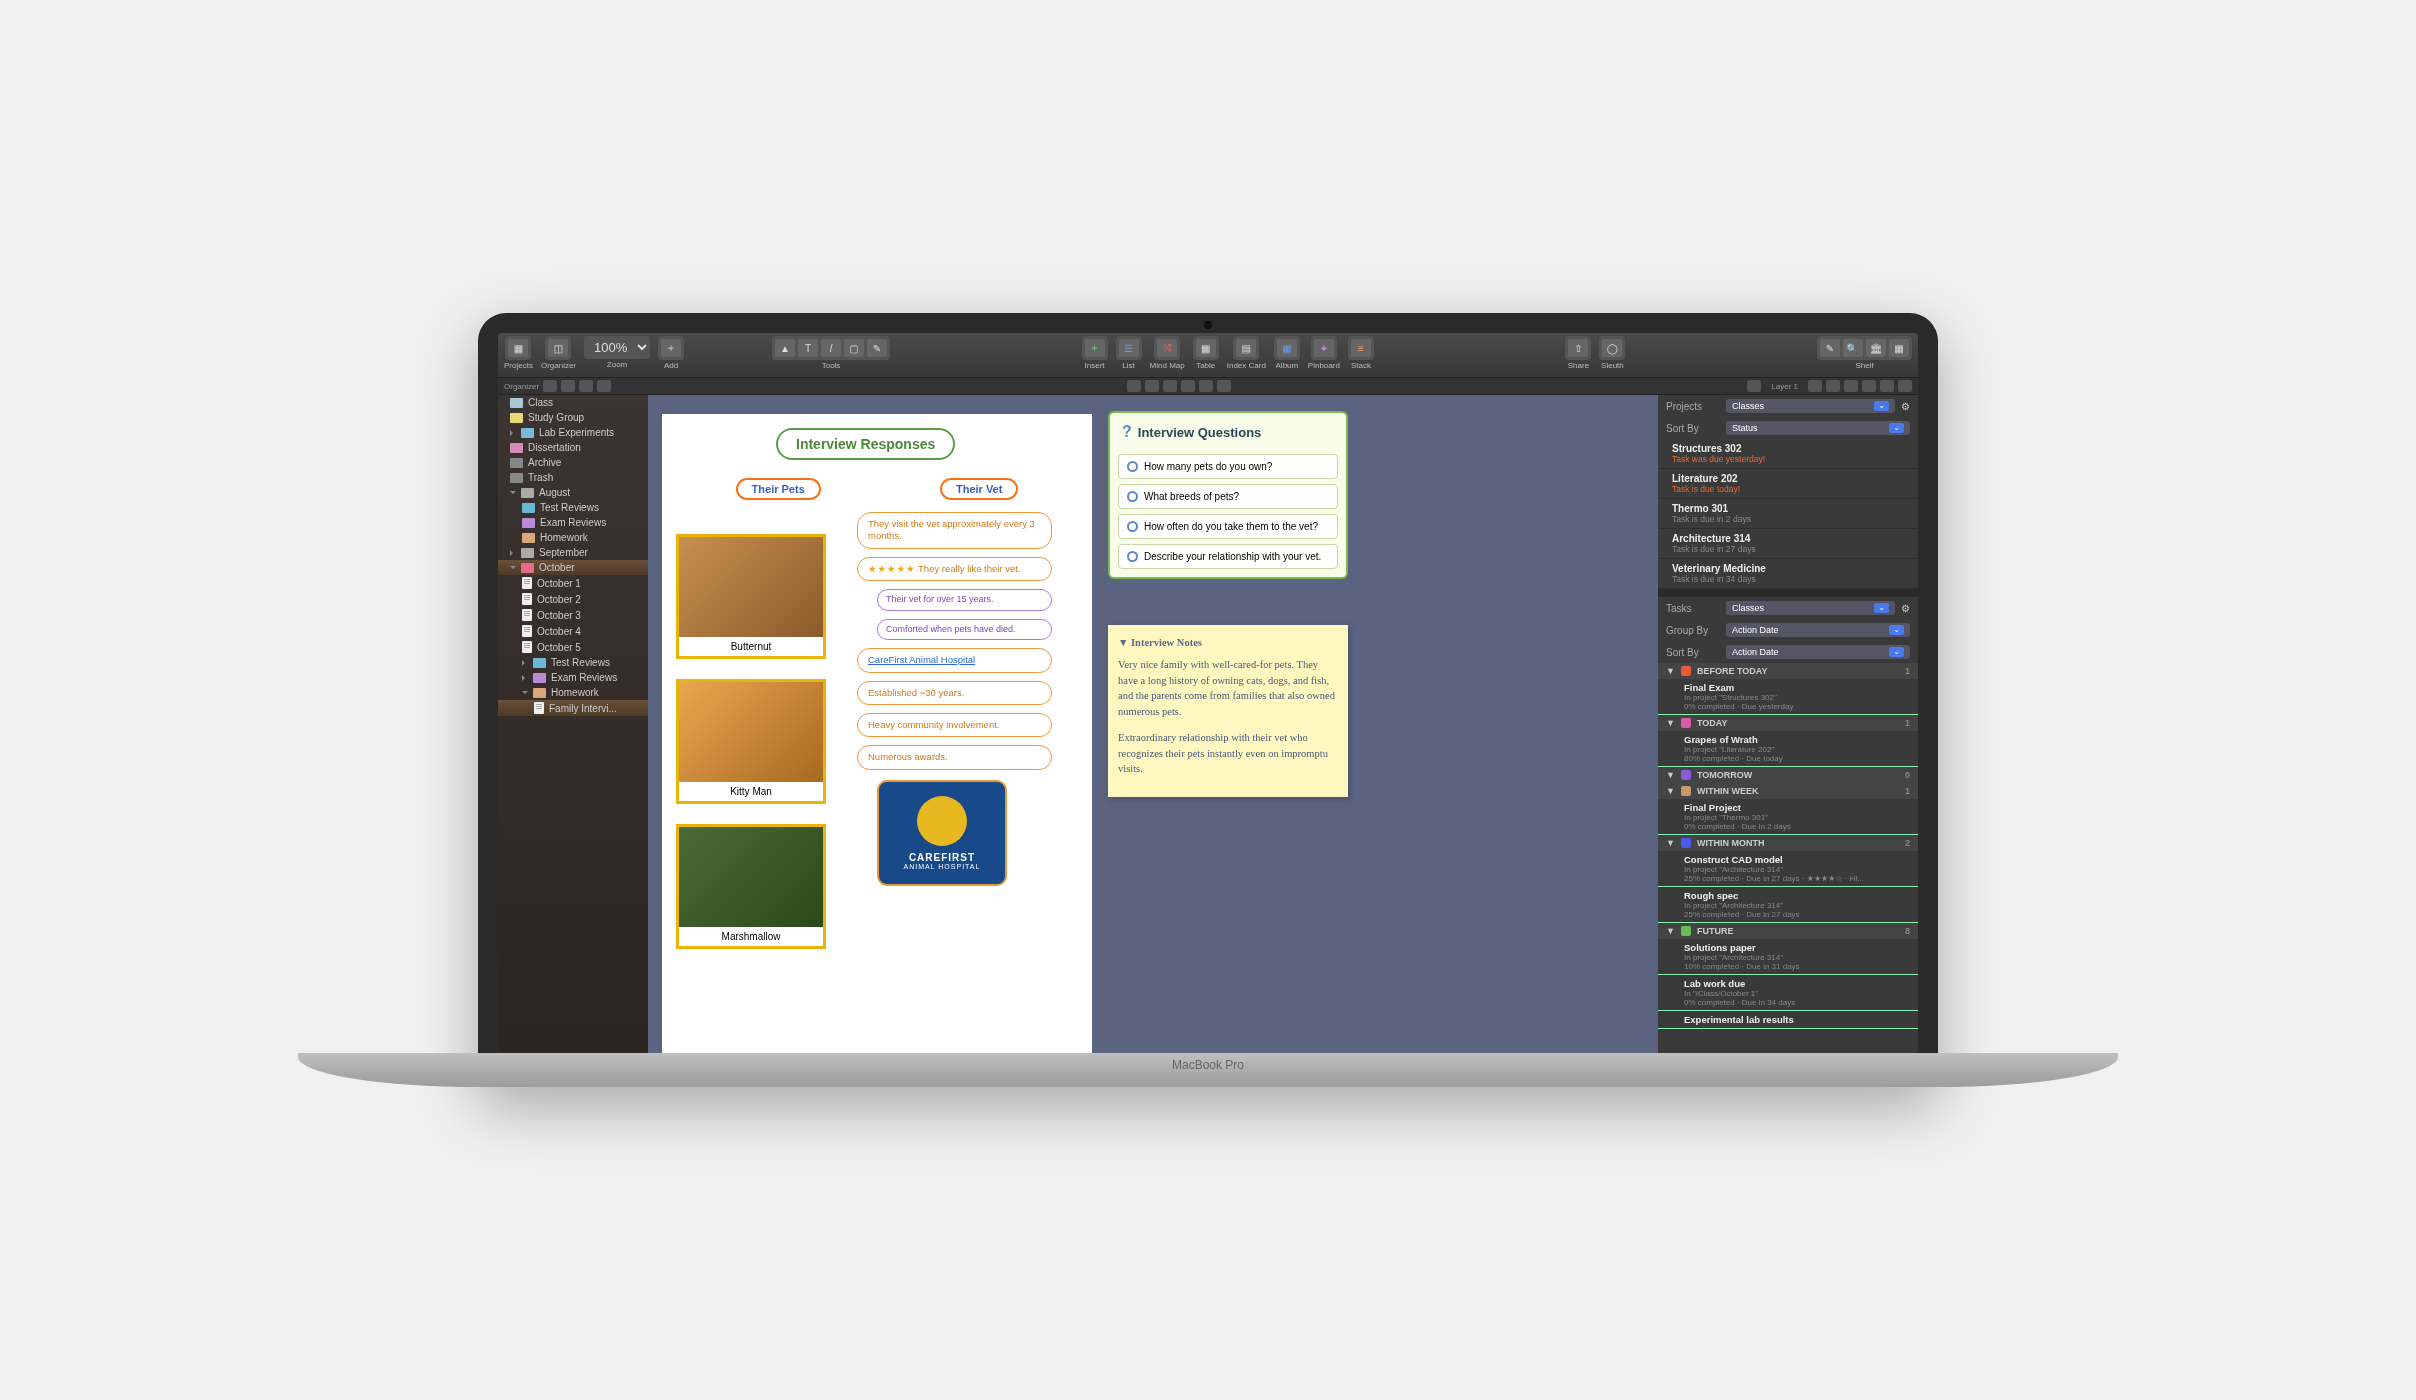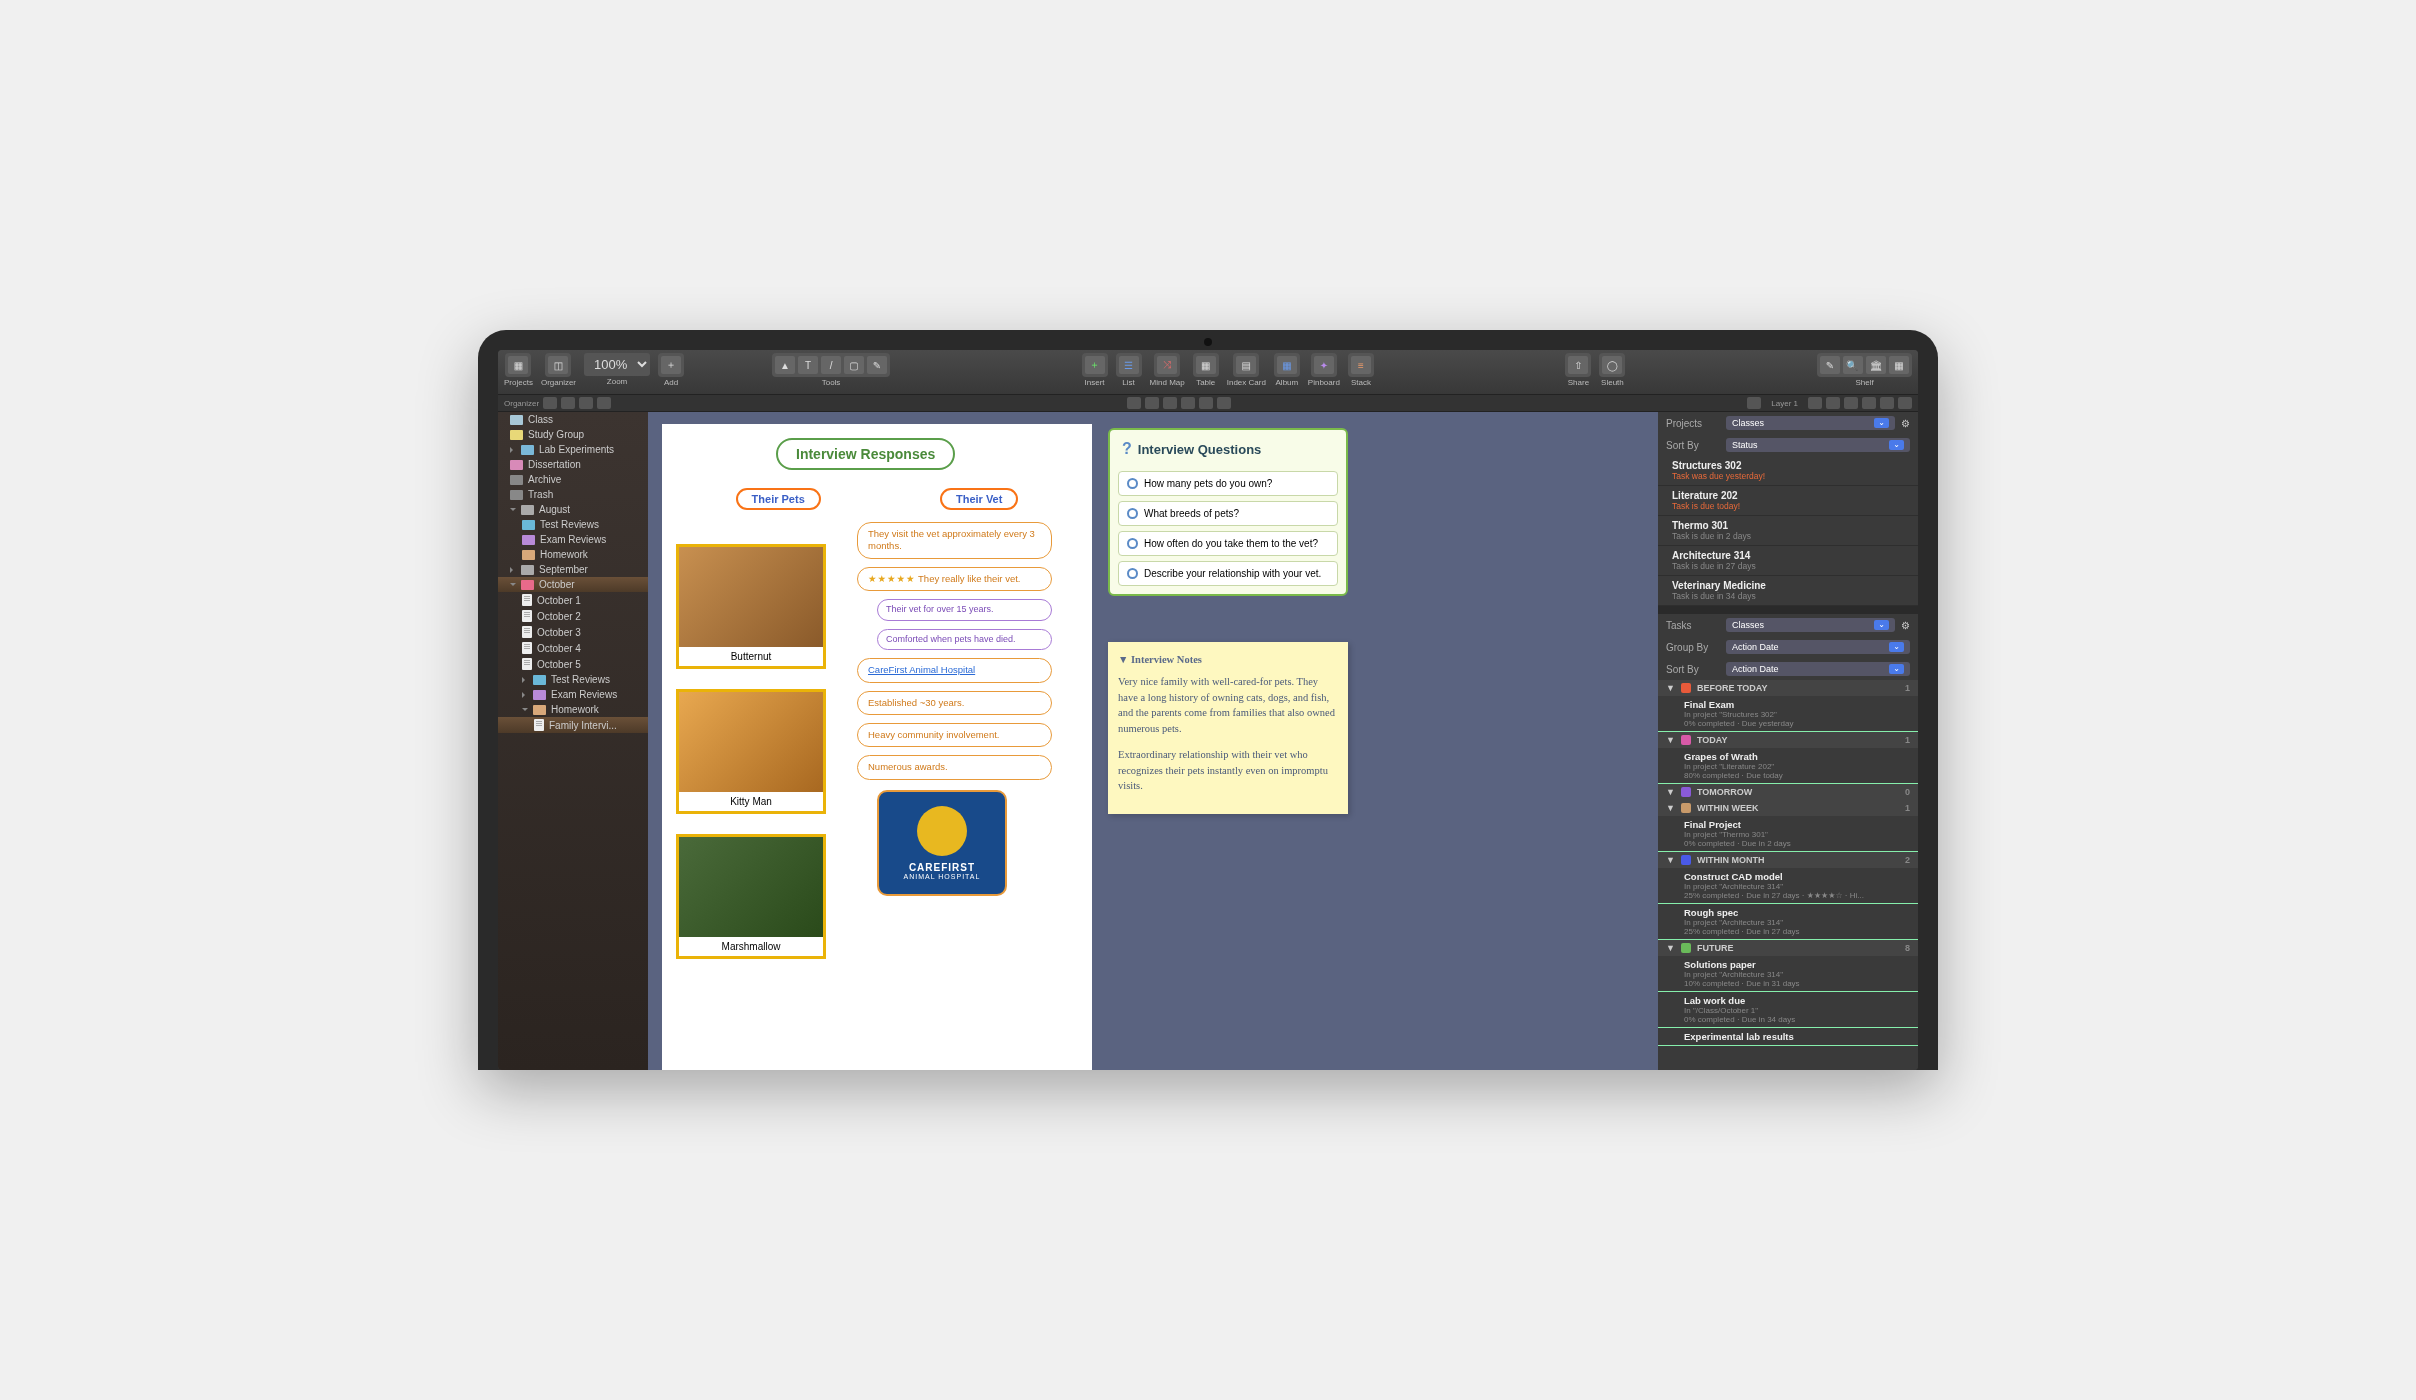--- a/index.html
+++ b/index.html
@@ -29,21 +29,21 @@
 .sb-item.sel { background: linear-gradient(#6a5038,#4d3a28); }
 .sb-item.lvl1{padding-left:24px;} .sb-item.lvl2{padding-left:36px;}
 .sb-folder { width:13px; height:10px; border-radius:1px; }
 .sb-doc { width:10px; height:12px; background:#eee; border-radius:1px; position:relative; }
 .sb-doc:before{content:"";position:absolute;top:2px;left:2px;right:2px;height:1px;background:#aaa;box-shadow:0 2px 0 #aaa,0 4px 0 #aaa;}
 .sb-tri { width:0;height:0;border:3px solid transparent;border-left-color:#888; }
 .sb-tri.open{border-left-color:transparent;border-top-color:#888;margin-top:3px;}
 
 
 .canvas { flex:1; background:#5a6380; padding:14px; overflow:auto; position:relative; }
-.page { background:#fff; width:430px; height:744px; position:absolute; left:14px; top:12px; padding:14px; }
+.page { background:#fff; width:430px; height:744px; position:absolute; left:14px; top:19px; padding:14px; }
 .mm-root { border:2px solid #5a9e4a; border-radius:18px; padding:6px 18px; color:#4a8a3a; font-weight:600; font-size:14px; display:inline-block; margin-left:100px; }
 .mm-branch { display:flex; justify-content:space-around; margin-top:18px; }
 .mm-node { border:2px solid #f97316; border-radius:16px; padding:3px 14px; color:#3a5fc6; font-weight:600; font-size:11px; background:#fff;}
 .pet-card { width:150px; border:3px solid #eab308; margin-top:20px; }
 .pet-img { height:100px; background:linear-gradient(135deg,#c89050,#8a5a2a); }
 .pet-img.cat1{background:linear-gradient(135deg,#e8a850,#a86820);}
 .pet-img.cat2{background:linear-gradient(135deg,#4a6a3a,#2a4a1a);}
 .pet-name { text-align:center; font-size:10px; padding:4px; }
 .vet-col { position:absolute; left:195px; top:90px; width:195px; }
 .bubble { border-radius:14px; padding:5px 10px; font-size:9.5px; margin-top:8px; line-height:1.3; }
@@ -522,13 +522,14 @@
             <div class="task-item">
               <div class="t-name">Experimental lab results</div>
               <div class="t-sub"></div>
               <div class="t-sub"></div>
             </div>
           </div>
   </div>
 </div>
 
 </div>
+<div class="base">MacBook Pro</div>
 </div>
 
 </body></html>

